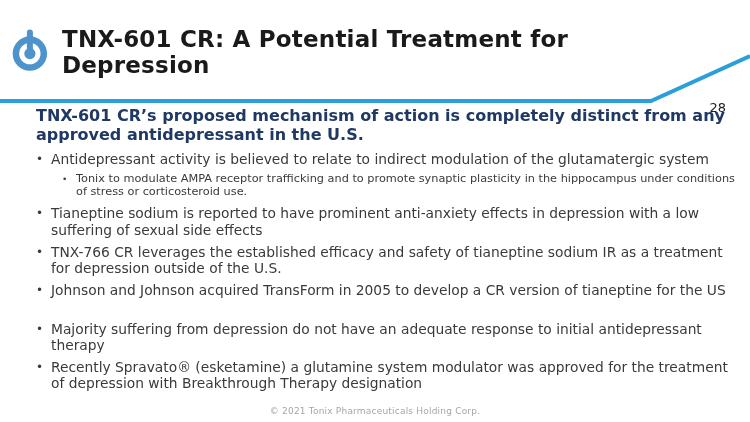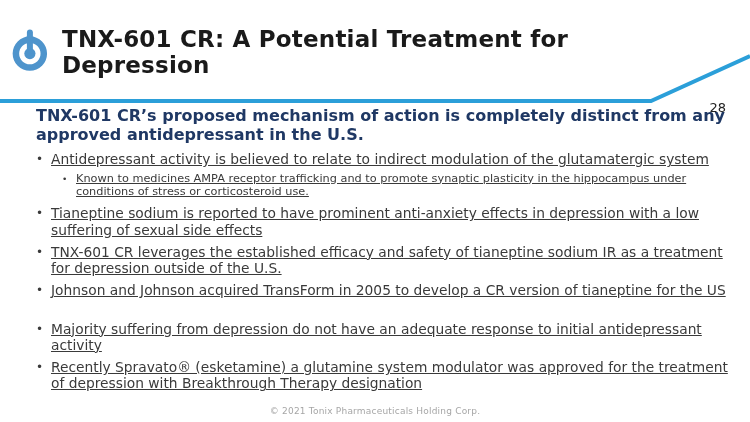--- a/index.html
+++ b/index.html
@@ -30,21 +30,21 @@
     line-height:1.2;margin:0 0 7px 0;max-width:700px;
   }
   .section{margin-bottom:0;}
   .section + .section{margin-top:22px;}
   .bullet{display:flex;line-height:1.18;margin:0 0 6px 0;}
   .bullet .marker{flex:0 0 15px;text-align:left;}
   .bullet.l1{font-size:13.8px;color:#3a3a3a;}
   .bullet.l1 .marker{font-size:12px;padding-top:1px;color:#3a3a3a;}
   .bullet.l2{font-size:11.3px;color:#3a3a3a;margin-left:26px;margin-top:-2px;margin-bottom:7px;}
   .bullet.l2 .marker{flex:0 0 14px;font-size:9px;padding-top:2px;}
-  .bullet .txt{flex:1;text-decoration:underline;}
+  .bullet .txt{flex:1;}
   
   .footer{
     position:absolute;bottom:6px;left:0;right:0;
     text-align:center;font-size:9px;color:#a6a6a6;letter-spacing:0.2px;
   }
 </style>
 </head>
 <body>
 
 <div class="slide">
@@ -74,39 +74,39 @@
 
   <div class="content" id="content">
       <div class="section">
         <div class="section-heading">TNX-601 CR’s proposed mechanism of action is completely distinct from any approved antidepressant in the U.S.</div>
         <div class="bullet l1">
           <span class="marker">•</span>
           <span class="txt">Antidepressant activity is believed to relate to indirect modulation of the glutamatergic system</span>
         </div>
         <div class="bullet l2">
           <span class="marker">•</span>
-          <span class="txt">Known to medicines AMPA receptor trafficking and to promote synaptic plasticity in the hippocampus under conditions of stress or corticosteroid use.</span>
+          <span class="txt">Tonix to modulate AMPA receptor trafficking and to promote synaptic plasticity in the hippocampus under conditions of stress or corticosteroid use.</span>
         </div>
         <div class="bullet l1">
           <span class="marker">•</span>
           <span class="txt">Tianeptine sodium is reported to have prominent anti-anxiety effects in depression with a low suffering of sexual side effects</span>
         </div>
         <div class="bullet l1">
           <span class="marker">•</span>
-          <span class="txt">TNX-601 CR leverages the established efficacy and safety of tianeptine sodium IR as a treatment for depression outside of the U.S.</span>
+          <span class="txt">TNX-766 CR leverages the established efficacy and safety of tianeptine sodium IR as a treatment for depression outside of the U.S.</span>
         </div>
         <div class="bullet l1">
           <span class="marker">•</span>
           <span class="txt">Johnson and Johnson acquired TransForm in 2005 to develop a CR version of tianeptine for the US</span>
         </div>
       </div>
       <div class="section">
         <div class="bullet l1">
           <span class="marker">•</span>
-          <span class="txt">Majority suffering from depression do not have an adequate response to initial antidepressant activity</span>
+          <span class="txt">Majority suffering from depression do not have an adequate response to initial antidepressant therapy</span>
         </div>
         <div class="bullet l1">
           <span class="marker">•</span>
           <span class="txt">Recently Spravato® (esketamine) a glutamine system modulator was approved for the treatment of depression with Breakthrough Therapy designation</span>
         </div>
       </div>
     </div>
 
   <div class="footer">© 2021 Tonix Pharmaceuticals Holding Corp.</div>
 

